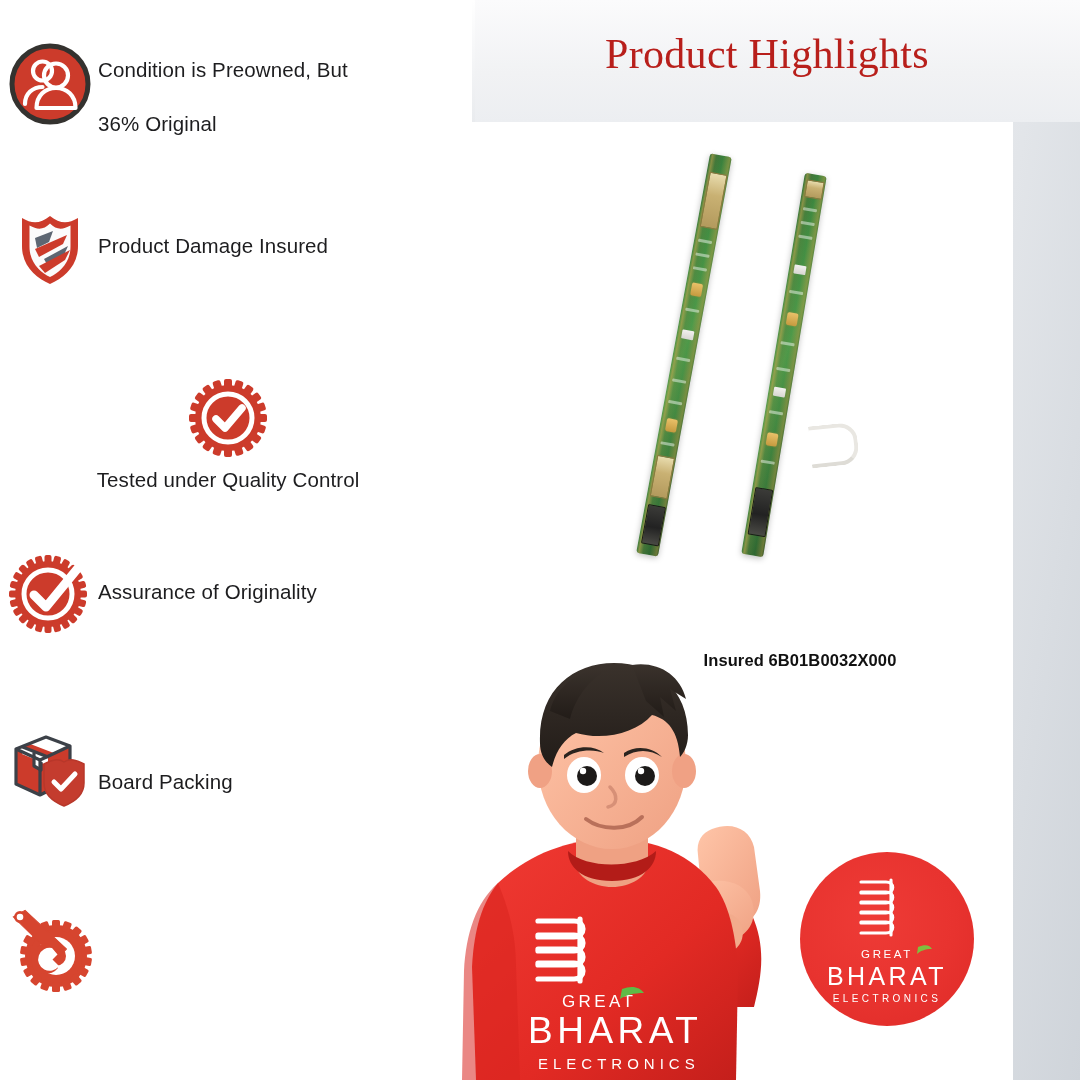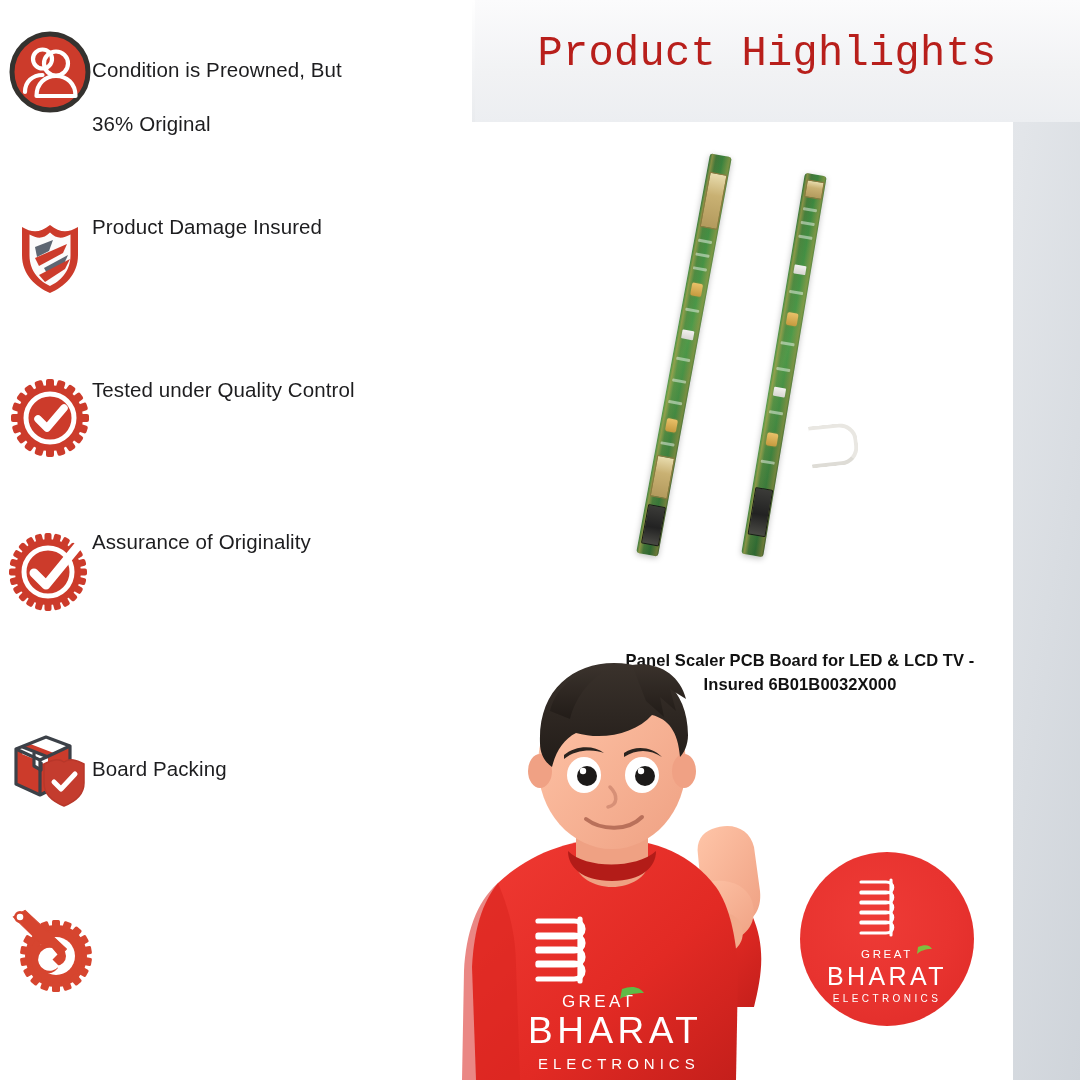--- a/index.html
+++ b/index.html
@@ -24,42 +24,42 @@
     position:absolute;left:472px;top:0;width:3px;height:122px;
     background:linear-gradient(180deg,#ffffff,#e9ebee);
   }
   .white-panel{
     position:absolute;left:472px;top:122px;width:541px;height:958px;
     background:#ffffff;
   }
   .panel-title{
     position:absolute;left:472px;top:28px;width:590px;
     text-align:center;
-    font-family:Liberation Mono, monospace;
+    font-family:Liberation Serif, serif;
     font-size:42px;line-height:52px;
     color:#b81f1b;letter-spacing:.3px;
     white-space:nowrap;
   }
 
   
   .features{position:absolute;left:0;top:0;width:460px;height:1080px;}
   .feature{
-    position:absolute;left:8px;display:flex;gap:0;width:440px;
+    position:absolute;left:8px;display:flex;align-items:center;gap:6px;width:440px;
   }
   .feature .ficon{
     width:84px;height:84px;flex:0 0 84px;position:relative;
   }
   .feature .flabel{
     font-size:20.5px;line-height:28px;color:#1d1d1f;font-weight:400;
     letter-spacing:.1px;
   }
   .f0{top:30px;}
-  .f1{top:213px;}
-  .f2{top:376px;}
-  .f3{top:528px;}
+  .f1{top:204px;}
+  .f2{top:376px;flex-direction:column;}
+  .f3{top:550px;}
   .f4{top:725px;}
   .f5{top:908px;}
   .f0 .flabel{margin-top:26px;}
   .f4 .flabel{margin-top:30px;}
 
   svg{display:block;overflow:visible;}
 
   
   .pcb-wrap{position:absolute;left:625px;top:140px;width:250px;height:440px;}
   .pcb{
@@ -472,21 +472,20 @@
       <div class="sil" style="top:240px;"></div>
       <div class="solder" style="top:262px;"></div>
       <div class="sil" style="top:290px;"></div>
       <div class="conn conn-dark" style="top:318px;height:46px;"></div>
     </div>
 
     <div class="wire"></div>
   </div>
 
   <div class="caption">
-    <div>Panel Scaler PCB Board for LED &amp; LCD TV -</div>
     <div>Insured 6B01B0032X000</div>
   </div>
 
   <div class="mascot">
     <svg width="470" height="465" viewBox="0 0 470 465">
       <defs>
         <linearGradient id="skin" x1="0" y1="0" x2="1" y2="1">
           <stop offset="0" stop-color="#ffc5a8"></stop>
             <stop offset="1" stop-color="#efa183"></stop>
         </linearGradient>

